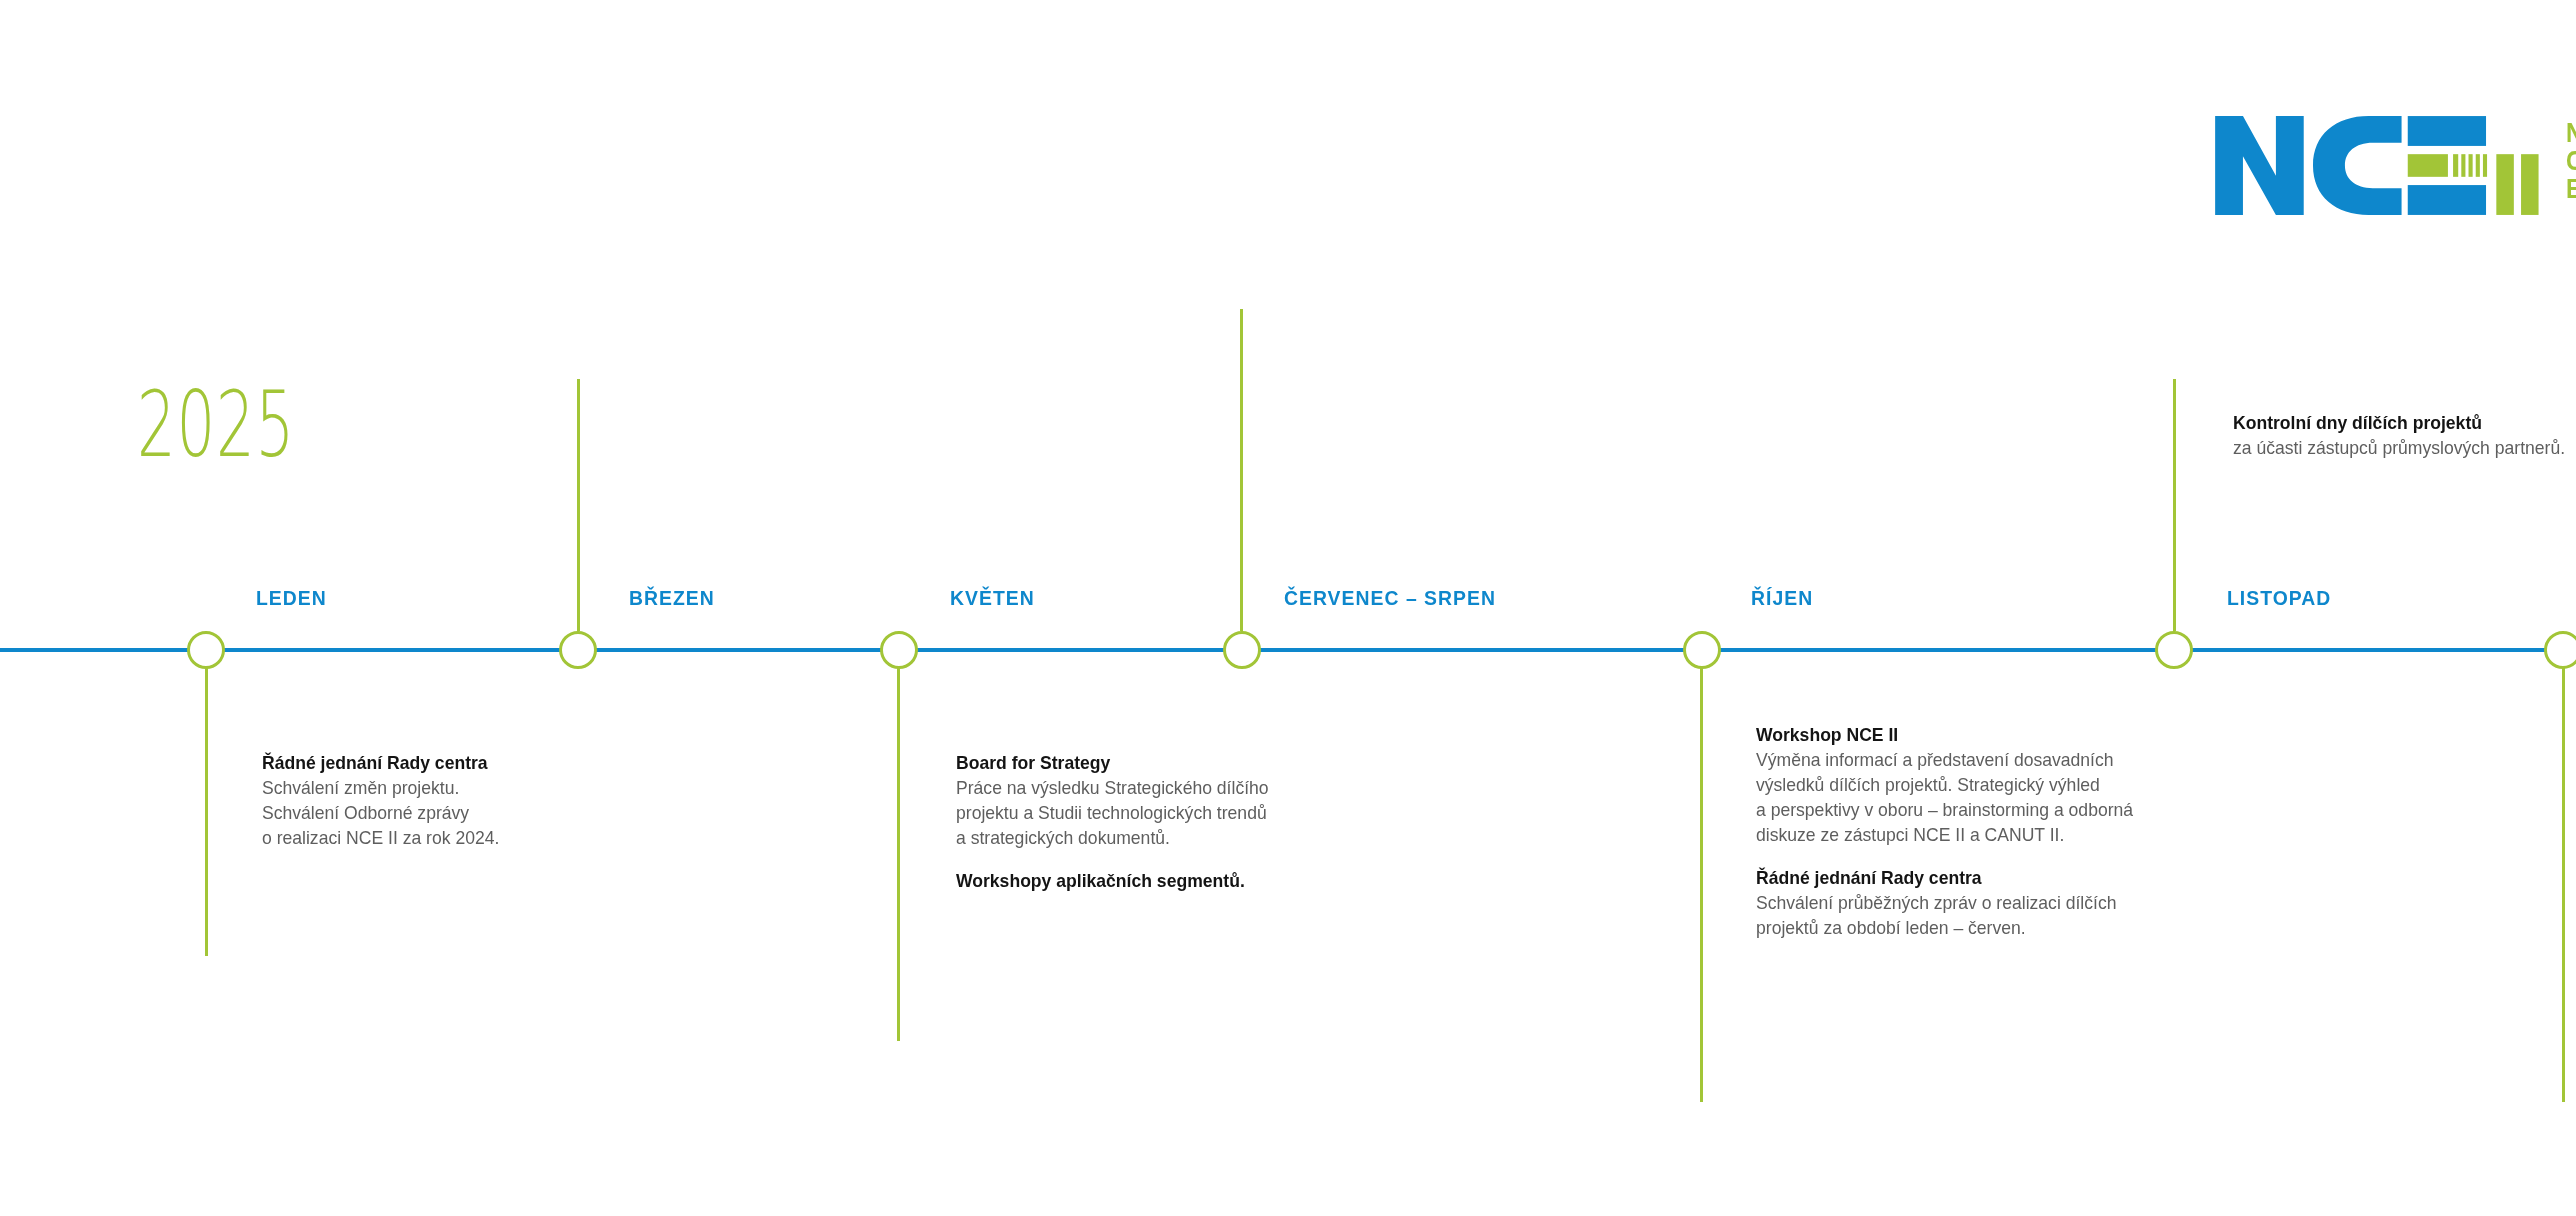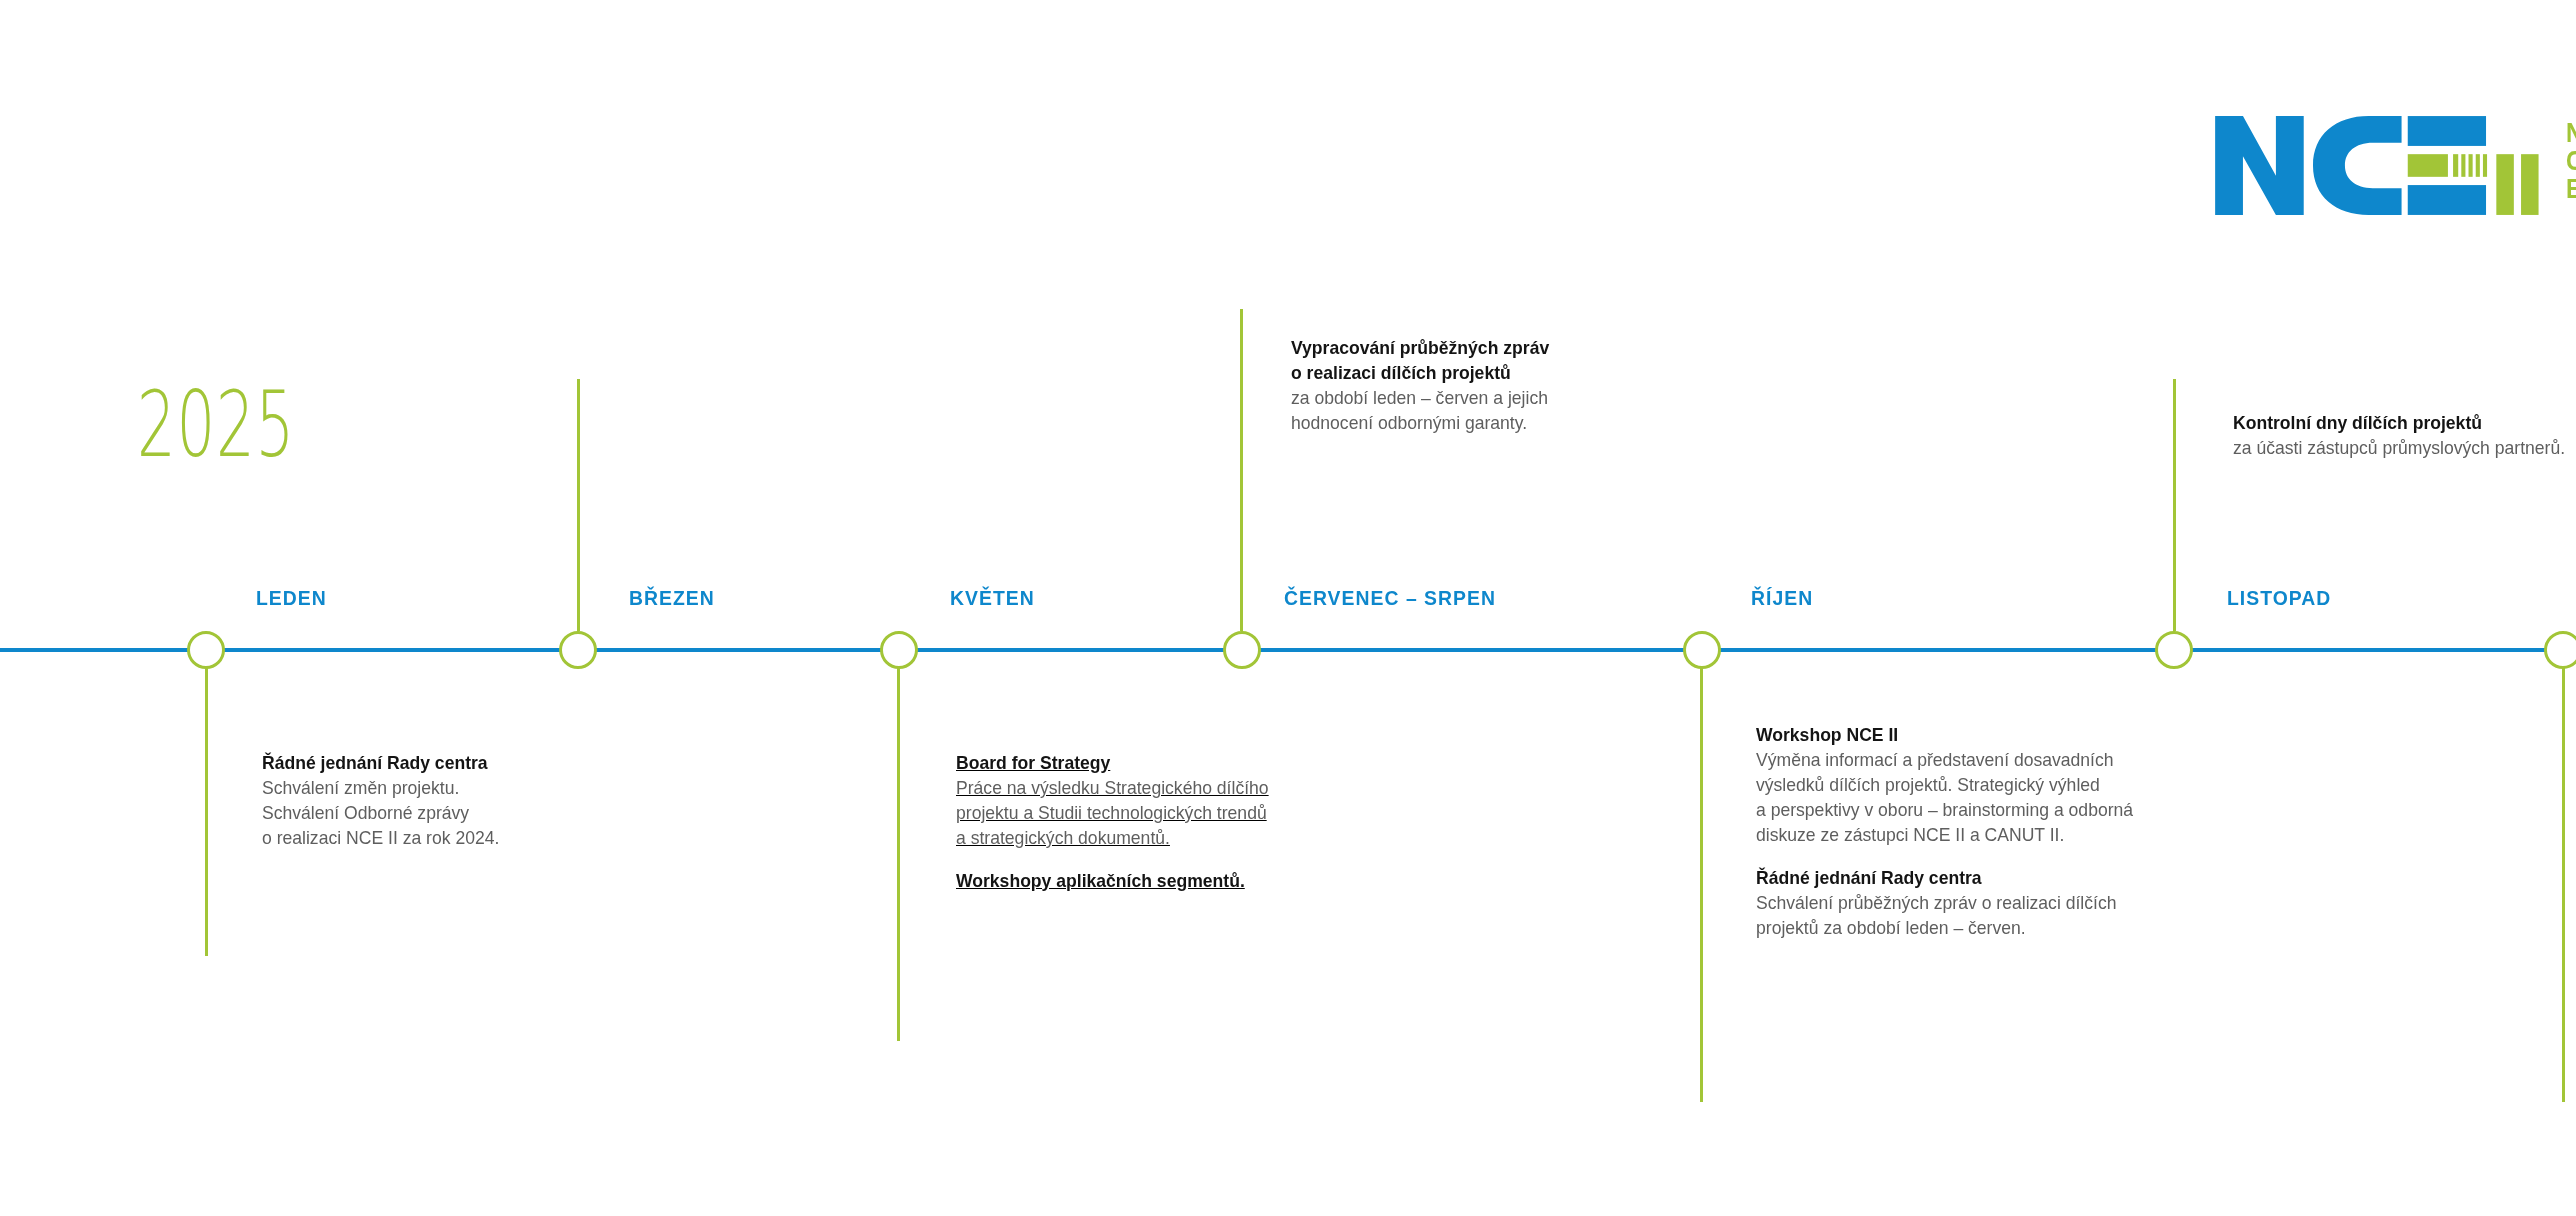--- a/index.html
+++ b/index.html
@@ -202,34 +202,28 @@
   <div class="month" style="left:2227px; top:588px;">LISTOPAD</div>
 
   <div class="block" style="left:262px; top:750px; width:464px;">
     <p class="hd">Řádné jednání Rady centra</p>
     <p>Schválení změn projektu.</p>
     <p>Schválení Odborné zprávy</p>
     <p>o realizaci NCE II za rok 2024.</p>
   </div>
 
 
-  <div class="block" style="left:956px; top:750px; width:608px;text-decoration:underline;">
+  <div class="block" style="left:956px; top:750px; width:608px;">
     <p class="hd">Board for Strategy</p>
     <p>Práce na výsledku Strategického dílčího</p>
     <p>projektu a Studii technologických trendů</p>
     <p>a strategických dokumentů.</p>
     <p class="hd gap">Workshopy aplikačních segmentů.</p>
   </div>
 
-  <div class="block" style="left:1291px; top:335px; width:515px;">
-    <p class="hd">Vypracování průběžných zpráv</p>
-    <p class="hd">o realizaci dílčích projektů</p>
-    <p>za období leden – červen a jejich</p>
-    <p>hodnocení odbornými garanty.</p>
-  </div>
 
   <div class="block" style="left:1756px; top:722px; width:685px;">
     <p class="hd">Workshop NCE II</p>
     <p>Výměna informací a představení dosavadních</p>
     <p>výsledků dílčích projektů. Strategický výhled</p>
     <p>a perspektivy v oboru – brainstorming a odborná</p>
     <p>diskuze ze zástupci NCE II a CANUT II.</p>
     <p class="hd gap">Řádné jednání Rady centra</p>
     <p>Schválení průběžných zpráv o realizaci dílčích</p>
     <p>projektů za období leden – červen.</p>

